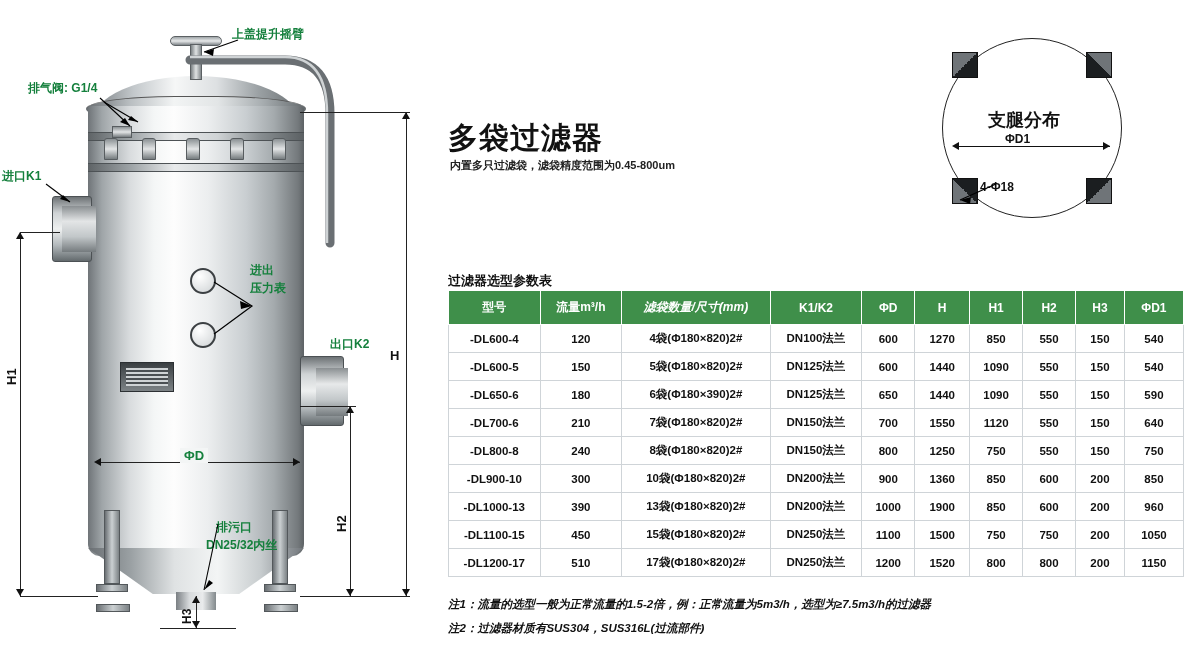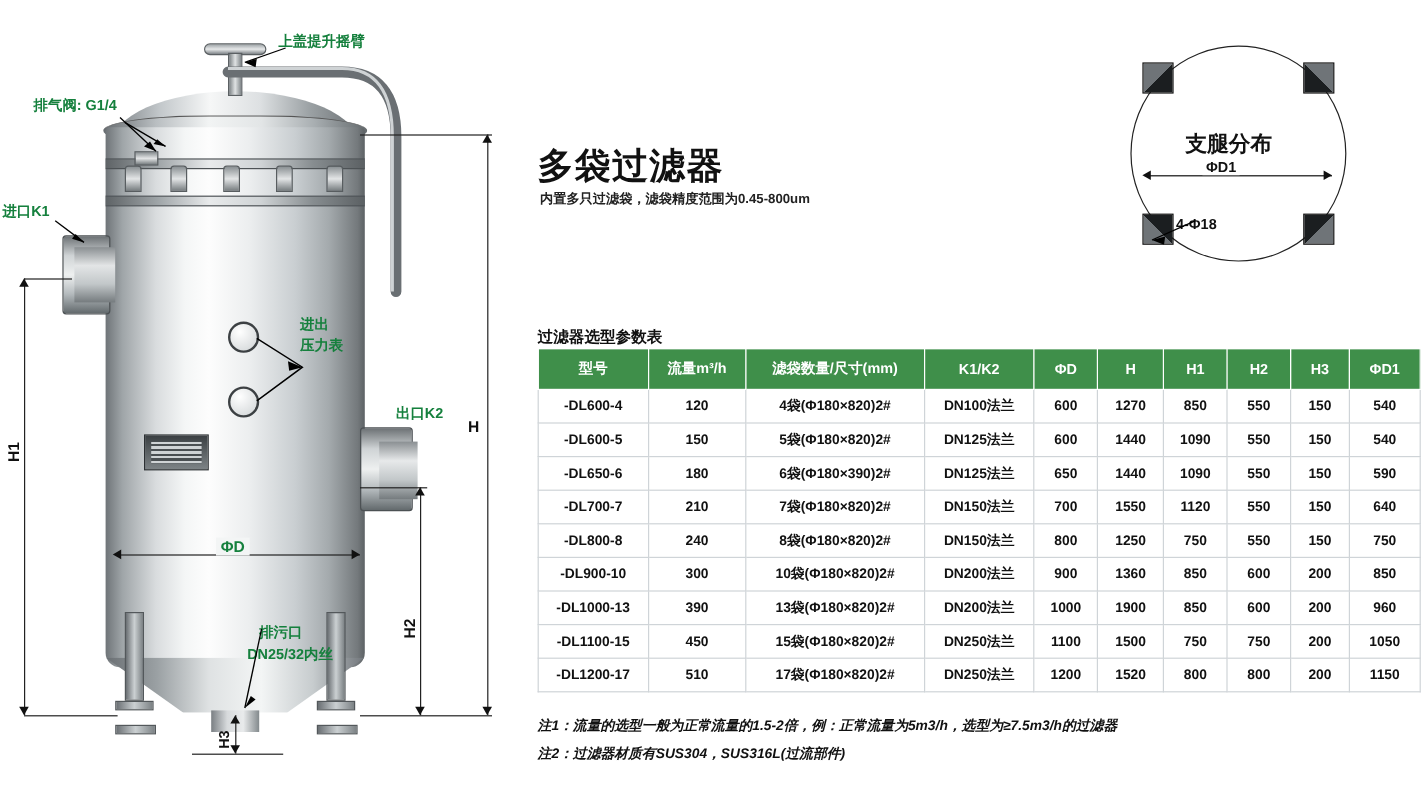--- a/index.html
+++ b/index.html
@@ -329,21 +329,21 @@
     <div class="title">多袋过滤器</div>
     <div class="subtitle">内置多只过滤袋，滤袋精度范围为0.45-800um</div>
 
     <div class="tbl-title">过滤器选型参数表</div>
 
     <table class="spec">
       <thead>
         <tr>
           <th style="width:90px;">型号</th>
           <th style="width:80px;">流量m³/h</th>
-          <th style="width:146px;">滤袋数量/尺寸(mm)</th>
+          <th style="width:146px;font-style:italic;">滤袋数量/尺寸(mm)</th>
           <th style="width:90px;">K1/K2</th>
           <th style="width:52px;">ΦD</th>
           <th style="width:54px;">H</th>
           <th style="width:52px;">H1</th>
           <th style="width:52px;">H2</th>
           <th style="width:48px;">H3</th>
           <th style="width:58px;">ΦD1</th>
         </tr>
       </thead>
       <tbody>
@@ -377,21 +377,21 @@
           <td>6袋(Φ180×390)2#</td>
           <td>DN125法兰</td>
           <td>650</td>
           <td>1440</td>
           <td>1090</td>
           <td>550</td>
           <td>150</td>
           <td>590</td>
         </tr>
         <tr>
-          <td>-DL700-7</td>
+          <td>-DL700-6</td>
           <td>210</td>
           <td>7袋(Φ180×820)2#</td>
           <td>DN150法兰</td>
           <td>700</td>
           <td>1550</td>
           <td>1120</td>
           <td>550</td>
           <td>150</td>
           <td>640</td>
         </tr>

